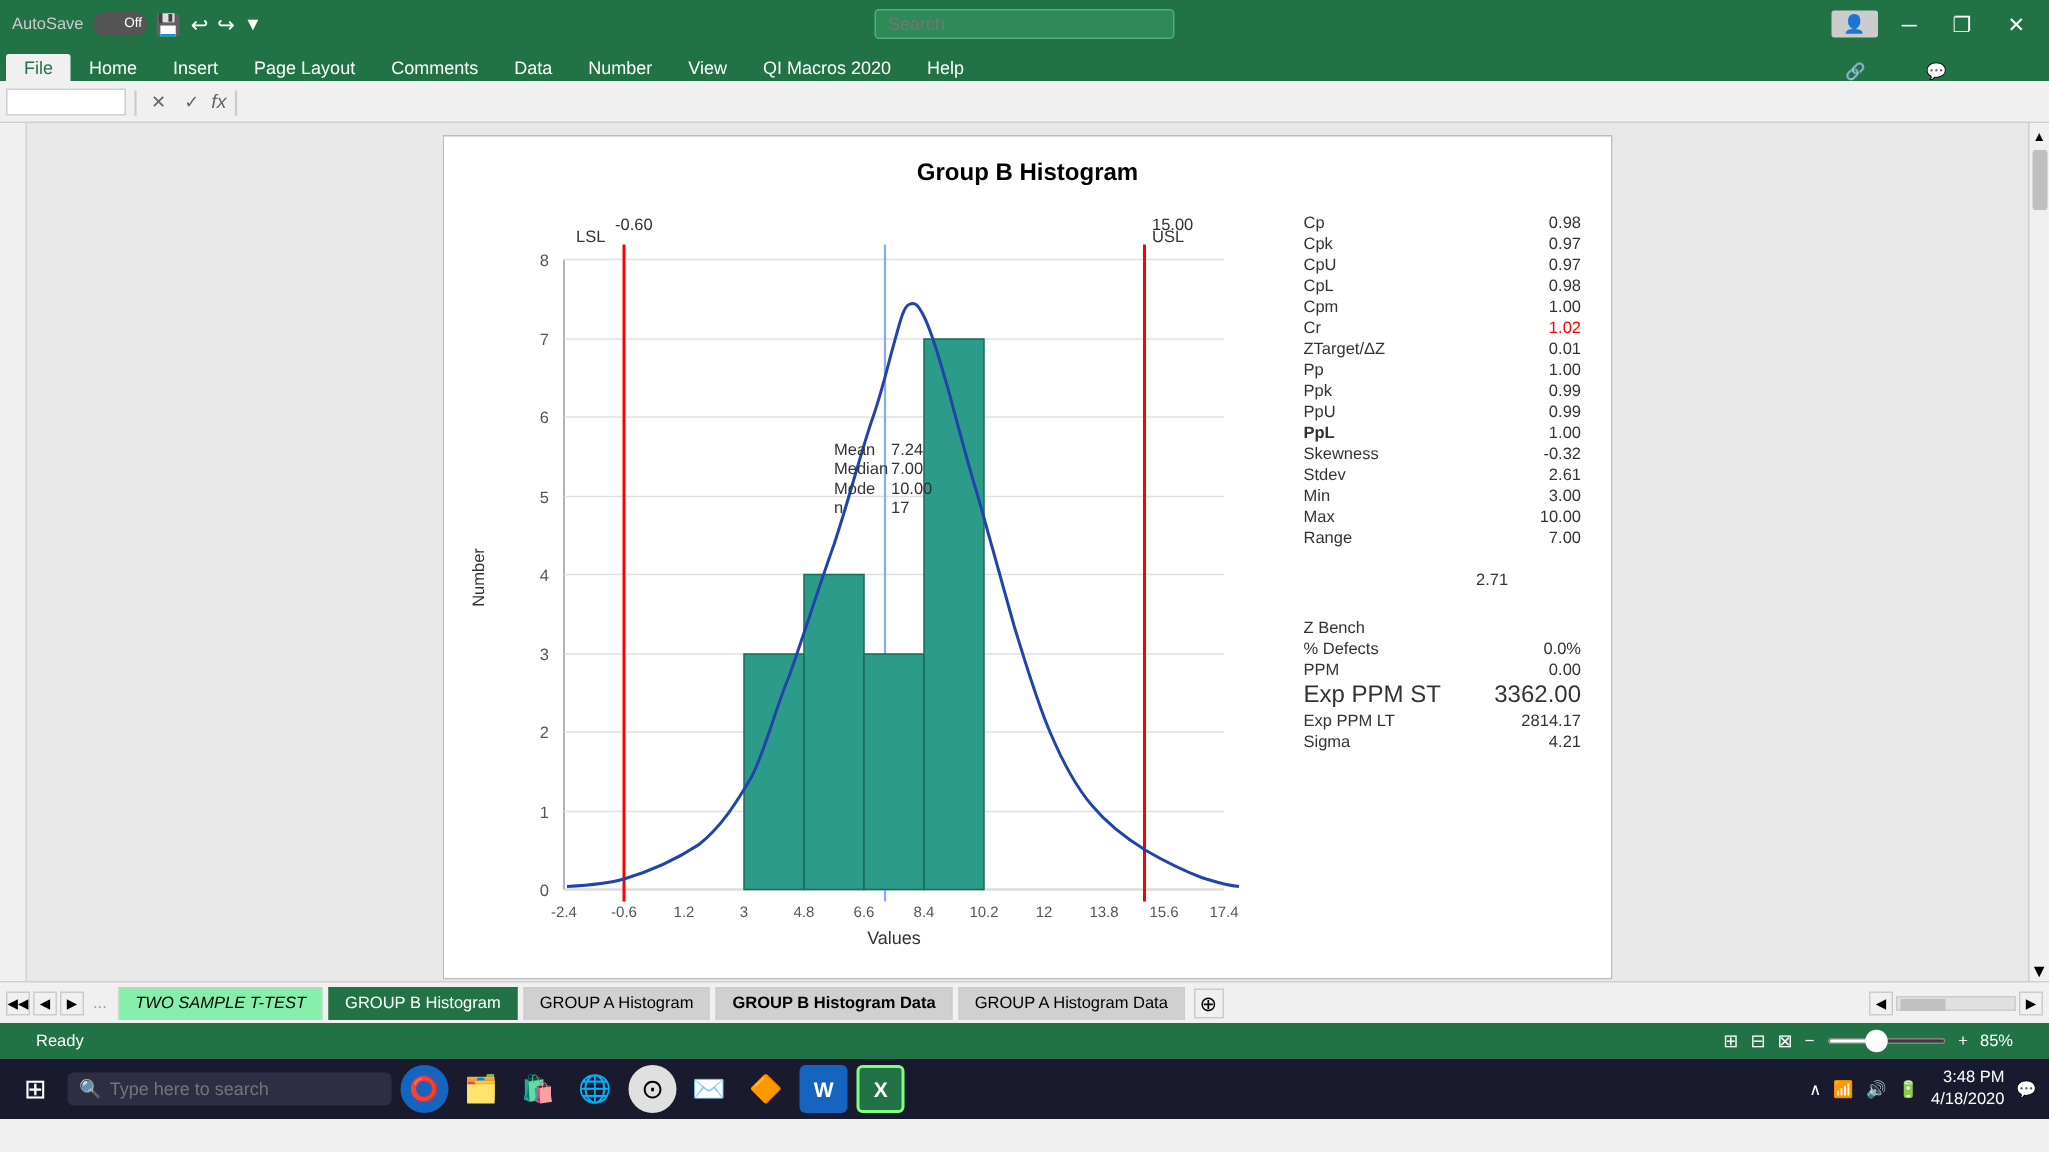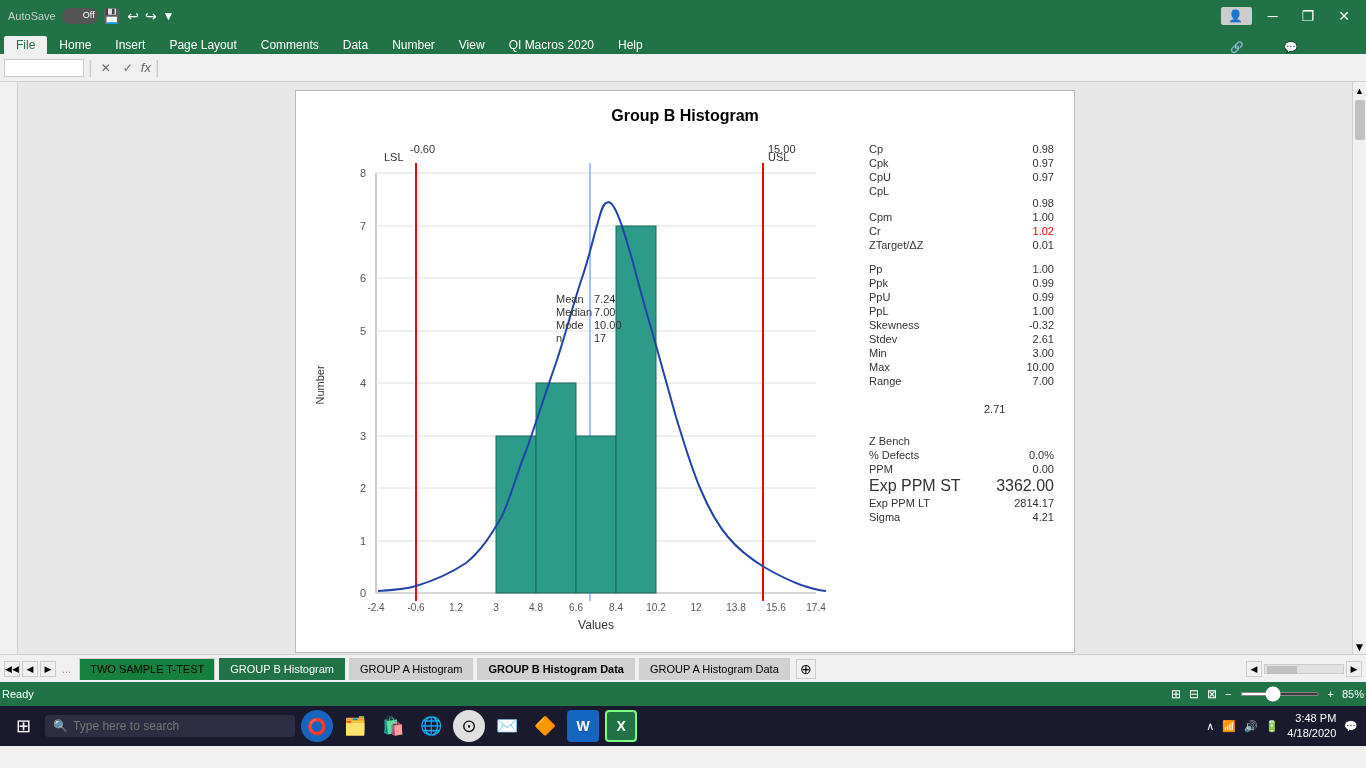--- a/index.html
+++ b/index.html
@@ -33,20 +33,23 @@
 <div class="title-bar">
   <div class="title-bar-left">
     <span style="font-size:11px;color:#ccc;">AutoSave</span>
     <span style="background:#555;border-radius:10px;width:36px;height:16px;display:inline-block;position:relative;cursor:pointer;">
       <span style="position:absolute;right:3px;top:2px;font-size:9px;color:white;">Off</span>
     </span>
     <span style="font-size:14px;cursor:pointer;">💾</span>
     <span style="font-size:14px;cursor:pointer;">↩</span>
     <span style="font-size:14px;cursor:pointer;">↪</span>
     <span style="font-size:12px;cursor:pointer;">▼</span>
+  </div>
+  <div style="flex:1;display:flex;justify-content:center;">
+    <input class="search-box-title" style="background: rgb(46, 139, 87); border: 1px solid rgb(76, 175, 128); border-radius: 3px; padding: 2px 8px; color: rgb(204, 204, 204); font-size: 12px; width: 200px; outline: none;" placeholder="Search">
   </div>
   <div class="title-right">
     <span style="cursor:pointer;font-size:12px;background:#ccc;color:#333;padding:2px 8px;border-radius:2px;">👤</span>
     <button class="win-btn">─</button>
     <button class="win-btn">❐</button>
     <button class="win-btn close-btn">✕</button>
   </div>
 </div>
 
 <div class="ribbon-tabs">
@@ -179,50 +182,50 @@
                 <span style="text-align: right; min-width: 70px; color: rgb(51, 51, 51);">0.98</span>
               </div>
               <div style="display: flex; justify-content: space-between; margin-bottom: 2px; font-size: 11px;">
                 <span style="color: rgb(51, 51, 51);">Cpk</span>
                 <span style="text-align: right; min-width: 70px; color: rgb(51, 51, 51);">0.97</span>
               </div>
               <div style="display: flex; justify-content: space-between; margin-bottom: 2px; font-size: 11px;">
                 <span style="color: rgb(51, 51, 51);">CpU</span>
                 <span style="text-align: right; min-width: 70px; color: rgb(51, 51, 51);">0.97</span>
               </div>
-              <div style="display: flex; justify-content: space-between; margin-bottom: 2px; font-size: 11px; flex-direction: column;">
+              <div style="display: flex; justify-content: space-between; margin-bottom: 2px; font-size: 11px;">
                 <span style="color: rgb(51, 51, 51);">CpL</span>
                 <span style="text-align: right; min-width: 70px; color: rgb(51, 51, 51);">0.98</span>
               </div>
               <div style="display: flex; justify-content: space-between; margin-bottom: 2px; font-size: 11px;">
                 <span style="color: rgb(51, 51, 51);">Cpm</span>
                 <span style="text-align: right; min-width: 70px; color: rgb(51, 51, 51);">1.00</span>
               </div>
               <div style="display: flex; justify-content: space-between; margin-bottom: 2px; font-size: 11px;">
                 <span style="color: rgb(51, 51, 51);">Cr</span>
                 <span style="text-align: right; min-width: 70px; color: red;">1.02</span>
               </div>
-              <div style="display: flex; justify-content: space-between; margin-bottom: 12px; font-size: 11px;">
+              <div style="display: flex; justify-content: space-between; margin-bottom: 2px; font-size: 11px;">
                 <span style="color: rgb(51, 51, 51);">ZTarget/ΔZ</span>
                 <span style="text-align: right; min-width: 70px; color: rgb(51, 51, 51);">0.01</span>
               </div>
               <div style="display: flex; justify-content: space-between; margin-bottom: 2px; font-size: 11px;">
                 <span style="color: rgb(51, 51, 51);">Pp</span>
                 <span style="text-align: right; min-width: 70px; color: rgb(51, 51, 51);">1.00</span>
               </div>
               <div style="display: flex; justify-content: space-between; margin-bottom: 2px; font-size: 11px;">
                 <span style="color: rgb(51, 51, 51);">Ppk</span>
                 <span style="text-align: right; min-width: 70px; color: rgb(51, 51, 51);">0.99</span>
               </div>
               <div style="display: flex; justify-content: space-between; margin-bottom: 2px; font-size: 11px;">
                 <span style="color: rgb(51, 51, 51);">PpU</span>
                 <span style="text-align: right; min-width: 70px; color: rgb(51, 51, 51);">0.99</span>
               </div>
               <div style="display: flex; justify-content: space-between; margin-bottom: 2px; font-size: 11px;">
-                <span style="color: rgb(51, 51, 51);">PpL</span>
+                <span style="color: rgb(51, 51, 51); font-weight: bold;">PpL</span>
                 <span style="text-align: right; min-width: 70px; color: rgb(51, 51, 51);">1.00</span>
               </div>
               <div style="display: flex; justify-content: space-between; margin-bottom: 2px; font-size: 11px;">
                 <span style="color: rgb(51, 51, 51);">Skewness</span>
                 <span style="text-align: right; min-width: 70px; color: rgb(51, 51, 51);">-0.32</span>
               </div>
               <div style="display: flex; justify-content: space-between; margin-bottom: 2px; font-size: 11px;">
                 <span style="color: rgb(51, 51, 51);">Stdev</span>
                 <span style="text-align: right; min-width: 70px; color: rgb(51, 51, 51);">2.61</span>
               </div>
@@ -273,54 +276,54 @@
     <div style="background:#c0c0c0;width:10px;height:40px;margin:4px 0;border-radius:2px;"></div>
     <span style="margin-top:auto;">▼</span>
   </div>
 </div>
 
 <div style="background:#f0f0f0;border-top:1px solid #d0d0d0;height:28px;display:flex;align-items:center;padding:0 4px;gap:2px;">
   <button style="background:none;border:1px solid #ccc;width:16px;height:16px;font-size:9px;cursor:pointer;display:flex;align-items:center;justify-content:center;">◀◀</button>
   <button style="background:none;border:1px solid #ccc;width:16px;height:16px;font-size:9px;cursor:pointer;display:flex;align-items:center;justify-content:center;">◀</button>
   <button style="background:none;border:1px solid #ccc;width:16px;height:16px;font-size:9px;cursor:pointer;display:flex;align-items:center;justify-content:center;">▶</button>
   <span style="padding:0 4px;font-size:11px;color:#999;">...</span>
-  <div style="padding:3px 10px;border:1px solid #ccc;border-bottom:none;background:#15803d;cursor:pointer;font-size:11px;height:22px;display:flex;align-items:center;margin-left:2px;">TWO SAMPLE T-TEST</div>
+  <div style="padding:3px 10px;border:1px solid #ccc;border-bottom:none;background:#86efac;cursor:pointer;font-size:11px;height:22px;display:flex;align-items:center;margin-left:2px;font-style:italic;">TWO SAMPLE T-TEST</div>
   <div style="padding:3px 10px;border:1px solid #217346;border-bottom:none;background:#217346;cursor:pointer;font-size:11px;height:22px;display:flex;align-items:center;color:white;margin-left:2px;">GROUP B Histogram</div>
   <div style="padding:3px 10px;border:1px solid #ccc;border-bottom:none;background:#d0d0d0;cursor:pointer;font-size:11px;height:22px;display:flex;align-items:center;margin-left:2px;">GROUP A Histogram</div>
   <div style="padding:3px 10px;border:1px solid #ccc;border-bottom:none;background:#d0d0d0;cursor:pointer;font-size:11px;height:22px;display:flex;align-items:center;margin-left:2px;font-weight:bold;">GROUP B Histogram Data</div>
   <div style="padding:3px 10px;border:1px solid #ccc;border-bottom:none;background:#d0d0d0;cursor:pointer;font-size:11px;height:22px;display:flex;align-items:center;margin-left:2px;">GROUP A Histogram Data</div>
   <button style="background:none;border:1px solid #ccc;width:20px;height:20px;margin-left:4px;cursor:pointer;font-size:14px;display:flex;align-items:center;justify-content:center;">⊕</button>
 
   <div style="margin-left:auto;display:flex;align-items:center;gap:2px;">
     <button style="background:none;border:1px solid #ccc;width:16px;height:16px;font-size:9px;cursor:pointer;">◀</button>
     <div style="width:80px;height:10px;background:#e0e0e0;border:1px solid #ccc;position:relative;">
       <div style="width:30px;height:8px;background:#c0c0c0;position:absolute;left:2px;top:1px;"></div>
     </div>
     <button style="background:none;border:1px solid #ccc;width:16px;height:16px;font-size:9px;cursor:pointer;">▶</button>
   </div>
 </div>
 
-<div style="background:#217346;height:24px;display:flex;align-items:center;padding:0 2px;color:white;font-size:11px;">
+<div style="background:#217346;height:24px;display:flex;align-items:center;padding:0 24px;color:white;font-size:11px;">
   <span>Ready</span>
   <div style="margin-left:auto;display:flex;align-items:center;gap:8px;">
     <button style="background:none;border:none;color:white;cursor:pointer;font-size:12px;" title="Normal">⊞</button>
     <button style="background:none;border:none;color:white;cursor:pointer;font-size:12px;" title="Page Layout">⊟</button>
     <button style="background:none;border:none;color:white;cursor:pointer;font-size:12px;" title="Page Break Preview">⊠</button>
     <span style="cursor:pointer;">−</span>
     <input type="range" min="10" max="200" value="85" style="width: 80px; height: 4px; accent-color: white;">
     <span style="cursor:pointer;">+</span>
     <span>85%</span>
   </div>
 </div>
 
 <div style="background:#1a1a2e;height:40px;display:flex;align-items:center;padding:0 8px;gap:6px;">
   <button style="background:none;border:none;color:white;font-size:18px;cursor:pointer;padding:4px 8px;">⊞</button>
   <div style="position:relative;display:flex;align-items:center;">
     <span style="position:absolute;left:8px;color:#aaa;font-size:12px;z-index:1;">🔍</span>
-    <input style="background: rgb(45, 45, 68); border: none; border-radius: 4px; padding: 4px 12px 4px 28px; color: white; font-size: 12px; width: 250px; outline: none;" placeholder="Type here to search">
+    <input style="background: rgb(45, 45, 68); border: none; border-radius: 4px; padding: 4px 12px 4px 28px; color: white; font-size: 12px; width: 216px; outline: none;" placeholder="Type here to search">
   </div>
 
   <div style="width:32px;height:32px;border-radius:50%;background:#1565c0;display:flex;align-items:center;justify-content:center;cursor:pointer;color:white;font-size:16px;">⭕</div>
   <div style="width:32px;height:32px;border-radius:4px;display:flex;align-items:center;justify-content:center;cursor:pointer;font-size:18px;">🗂️</div>
   <div style="width:32px;height:32px;border-radius:4px;display:flex;align-items:center;justify-content:center;cursor:pointer;font-size:18px;">🛍️</div>
   <div style="width:32px;height:32px;border-radius:4px;display:flex;align-items:center;justify-content:center;cursor:pointer;font-size:18px;">🌐</div>
   <div style="width:32px;height:32px;border-radius:4px;display:flex;align-items:center;justify-content:center;cursor:pointer;font-size:18px;background:#e0e0e0;border-radius:50%;">⊙</div>
   <div style="width:32px;height:32px;border-radius:4px;display:flex;align-items:center;justify-content:center;cursor:pointer;font-size:18px;">✉️</div>
   <div style="width:32px;height:32px;border-radius:4px;display:flex;align-items:center;justify-content:center;cursor:pointer;font-size:18px;">🔶</div>
   <div style="width:32px;height:32px;border-radius:4px;background:#1565c0;display:flex;align-items:center;justify-content:center;cursor:pointer;color:white;font-weight:bold;font-size:14px;">W</div>

